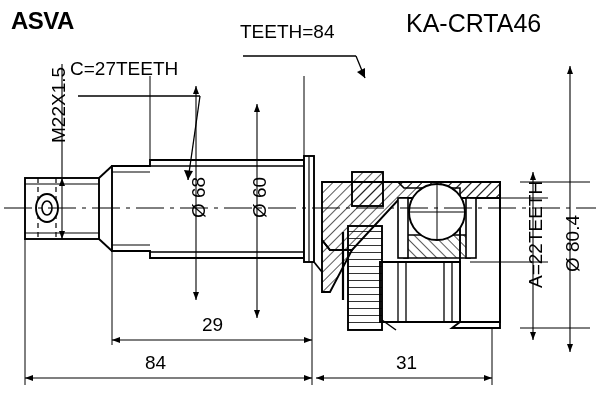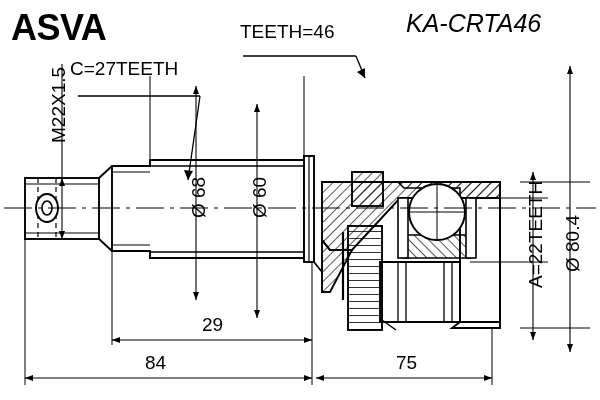--- a/index.html
+++ b/index.html
@@ -5,21 +5,21 @@
   html,body{margin:0;padding:0;background:#fff;}
   #root{
     position:relative;
     width:600px;height:400px;
     background:#ffffff;
     font-family:"Liberation Sans", sans-serif;
     overflow:hidden;
   }
   #drawing{position:absolute;left:0;top:0;width:600px;height:400px;}
   .txt{position:absolute;white-space:nowrap;color:#000;font-family:"Liberation Sans", sans-serif;}
-  .brand{font-size:36px;font-weight:bold;letter-spacing:-0.5px;}
+  .brand{font-size:24px;font-weight:bold;letter-spacing:-0.5px;}
   .partno{font-size:25px;font-weight:normal;letter-spacing:0px;}
   .note{font-size:19px;}
   .dim{font-size:19px;}
   .vert{transform-origin:0 0;transform:rotate(-90deg);}
 </style>
 </head>
 <body>
 
 <div id="root">
 
@@ -173,35 +173,35 @@
 
       <g>
         <line x1="62" y1="64" x2="62" y2="178" stroke-width="1.1"></line>
         <line x1="62" y1="178" x2="62" y2="239" stroke-width="1.1" marker-start="url(#arS)" marker-end="url(#ar)"></line>
       </g>
     </g>
   </svg>
 
   <div class="txt brand" style="left:11px;top:7px;">ASVA</div>
 
-  <div class="txt partno" style="left:406px;top:9px;font-style:italic;">KA-CRTA46</div>
-
-  <div class="txt note" style="left:240px;top:21px;">TEETH=46</div>
+  <div class="txt partno" style="left:406px;top:9px;">KA-CRTA46</div>
+
+  <div class="txt note" style="left:240px;top:21px;">TEETH=84</div>
 
   <div class="txt note" style="left:70px;top:58px;">C=27TEETH</div>
 
   <div class="txt note vert" style="left:48px;top:143px;">M22X1.5</div>
 
   <div class="txt dim vert" style="left:188px;top:218px;">Ø 68</div>
 
   <div class="txt dim vert" style="left:249px;top:218px;">Ø 60</div>
 
   <div class="txt note vert" style="left:525px;top:288px;">A=22TEETH</div>
 
   <div class="txt dim vert" style="left:562px;top:272px;">Ø 80.4</div>
 
   <div class="txt dim" style="left:202px;top:314px;">29</div>
 
   <div class="txt dim" style="left:145px;top:352px;">84</div>
 
-  <div class="txt dim" style="left:396px;top:352px;">75</div>
+  <div class="txt dim" style="left:396px;top:352px;">31</div>
 
 </div>
 
 </body></html>

